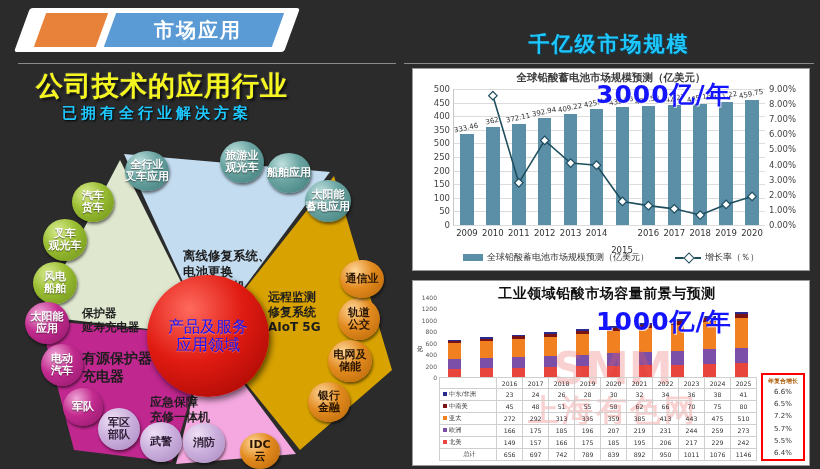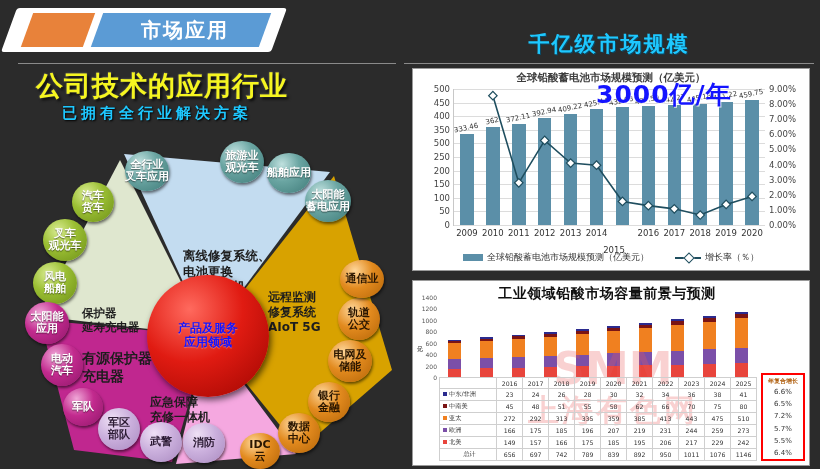--- a/index.html
+++ b/index.html
@@ -5,21 +5,21 @@
   * { box-sizing: border-box; margin: 0; padding: 0; }
   html, body {
     width: 820px; height: 469px;
     background: #2b2b2b;
     font-family: "DejaVu Sans", "Liberation Sans", sans-serif;
     overflow: hidden;
   }
   #slide { position: relative; width: 820px; height: 469px; background: #2b2b2b; }
 
   
-  #ribbon { position: absolute; left: 9px; top: 8px; width: 270px; height: 41px; }
+  #ribbon { position: absolute; left: 22px; top: 8px; width: 270px; height: 41px; }
   .ribbon-outline {
     position: absolute; left: 0; top: 0; width: 270px; height: 44px;
     background: #ffffff;
     transform: skewX(-20deg);
     border-radius: 3px;
   }
   .ribbon-orange {
     position: absolute; left: 18px; top: 5px; width: 62px; height: 34px;
     background: #e8823a; transform: skewX(-20deg);
   }
@@ -82,21 +82,21 @@
   .bubble.amber { background: radial-gradient(circle at 34% 28%, #ffd79a 0%, #e28a1e 45%, #b56508 100%); color:#2a1600; text-shadow:none;}
 
   #center-ball {
     position: absolute; left: 147px; top: 155px; width: 122px; height: 122px;
     border-radius: 50%;
     background: radial-gradient(circle at 35% 28%, #ff6a5e 0%, #e01b12 45%, #9d0500 100%);
     box-shadow: 2px 3px 6px rgba(0,0,0,.6);
     display: flex; flex-direction: column; align-items: center; justify-content: center;
   }
   #center-ball span {
-    color: #1414ff; font-size: 12px; font-weight: bold; line-height: 1.15;
+    color: #1414ff; font-size: 16px; font-weight: normal; line-height: 1.15;
     text-shadow: 0 1px 1px rgba(255,255,255,.35);
   }
 
   
   #chart1 {
     position: absolute; left: 412px; top: 68px; width: 398px; height: 203px;
     background: #ffffff; border: 1px solid #9a9a9a;
   }
   #chart1 .c-title {
     position: absolute; left: 0; top: 2px; width: 100%; text-align: center;
@@ -247,22 +247,20 @@
     <div class="bubble lilac" style="left:140px; top:302px; width:42px; height:40px;">武警</div>
     <div class="bubble lilac" style="left:183px; top:303px; width:42px; height:40px;">消防</div>
 
     <div class="bubble amber" style="left:338px; top:178px; width:42px; height:42px;">轨道
 公交</div>
     <div class="bubble amber" style="left:340px; top:140px; width:44px; height:38px;">通信业</div>
     <div class="bubble amber" style="left:328px; top:220px; width:44px; height:42px;">电网及
 储能</div>
     <div class="bubble amber" style="left:308px; top:262px; width:42px; height:40px;">银行
 金融</div>
-    <div class="bubble amber" style="left:278px; top:293px; width:42px; height:40px;">数据
-中心</div>
     <div class="bubble amber" style="left:240px; top:313px; width:40px; height:36px;">IDC
 云</div>
   </div>
 
   <div id="chart1">
     <div class="c-title">全球铅酸蓄电池市场规模预测（亿美元）</div>
     <div class="plot" id="c1plot">
         <div class="gridline" style="top: 136px;"></div>
         <div class="ytick" style="top: 136px;">0</div>
         <div class="gridline" style="top: 122.4px;"></div>
@@ -308,21 +306,21 @@
         <div class="blabel" style="left: 90.7083px; top: 19.1203px;">392.94</div>
         <div class="xtick" style="left: 90.7083px;">2012</div>
         <div class="bar" style="left: 109.887px; width: 13.4767px; height: 111.308px; background: rgb(91, 143, 168);"></div>
         <div class="blabel" style="left: 116.625px; top: 14.6922px;">409.22</div>
         <div class="xtick" style="left: 116.625px;">2013</div>
         <div class="bar" style="left: 135.803px; width: 13.4767px; height: 115.72px; background: rgb(91, 143, 168);"></div>
         <div class="blabel" style="left: 142.542px; top: 10.2803px;">425.44</div>
         <div class="xtick" style="left: 142.542px;">2014</div>
         <div class="bar" style="left: 161.72px; width: 13.4767px; height: 117.526px; background: rgb(91, 143, 168);"></div>
         <div class="blabel" style="left: 168.458px; top: 8.47424px;">432.08</div>
-        <div class="xtick" style="left: 160px; margin-top: 20px;">2015</div>
+        <div class="xtick" style="left: 168px; margin-top: 20px;">2015</div>
         <div class="bar" style="left: 187.637px; width: 13.4767px; height: 119.024px; background: rgb(91, 143, 168);"></div>
         <div class="blabel" style="left: 194.375px; top: 6.97552px;">437.59</div>
         <div class="xtick" style="left: 194.375px;">2016</div>
         <div class="bar" style="left: 213.553px; width: 13.4767px; height: 120.297px; background: rgb(91, 143, 168);"></div>
         <div class="blabel" style="left: 220.292px; top: 5.70256px;">442.27</div>
         <div class="xtick" style="left: 220.292px;">2017</div>
         <div class="bar" style="left: 239.47px; width: 13.4767px; height: 121.089px; background: rgb(91, 143, 168);"></div>
         <div class="blabel" style="left: 246.208px; top: 4.91104px;">445.18</div>
         <div class="xtick" style="left: 246.208px;">2018</div>
         <div class="bar" style="left: 265.387px; width: 13.4767px; height: 122.732px; background: rgb(91, 143, 168);"></div>
@@ -538,14 +536,15 @@
     <div id="cagr">
         <div class="ch">年复合增长</div>
         <div class="cv">6.6%</div>
         <div class="cv">6.5%</div>
         <div class="cv">7.2%</div>
         <div class="cv">5.7%</div>
         <div class="cv">5.5%</div>
         <div class="cv">6.4%</div>
       </div>
   </div>
+  <div id="anno2">1000亿/年</div>
 
 </div>
 
 </body></html>

